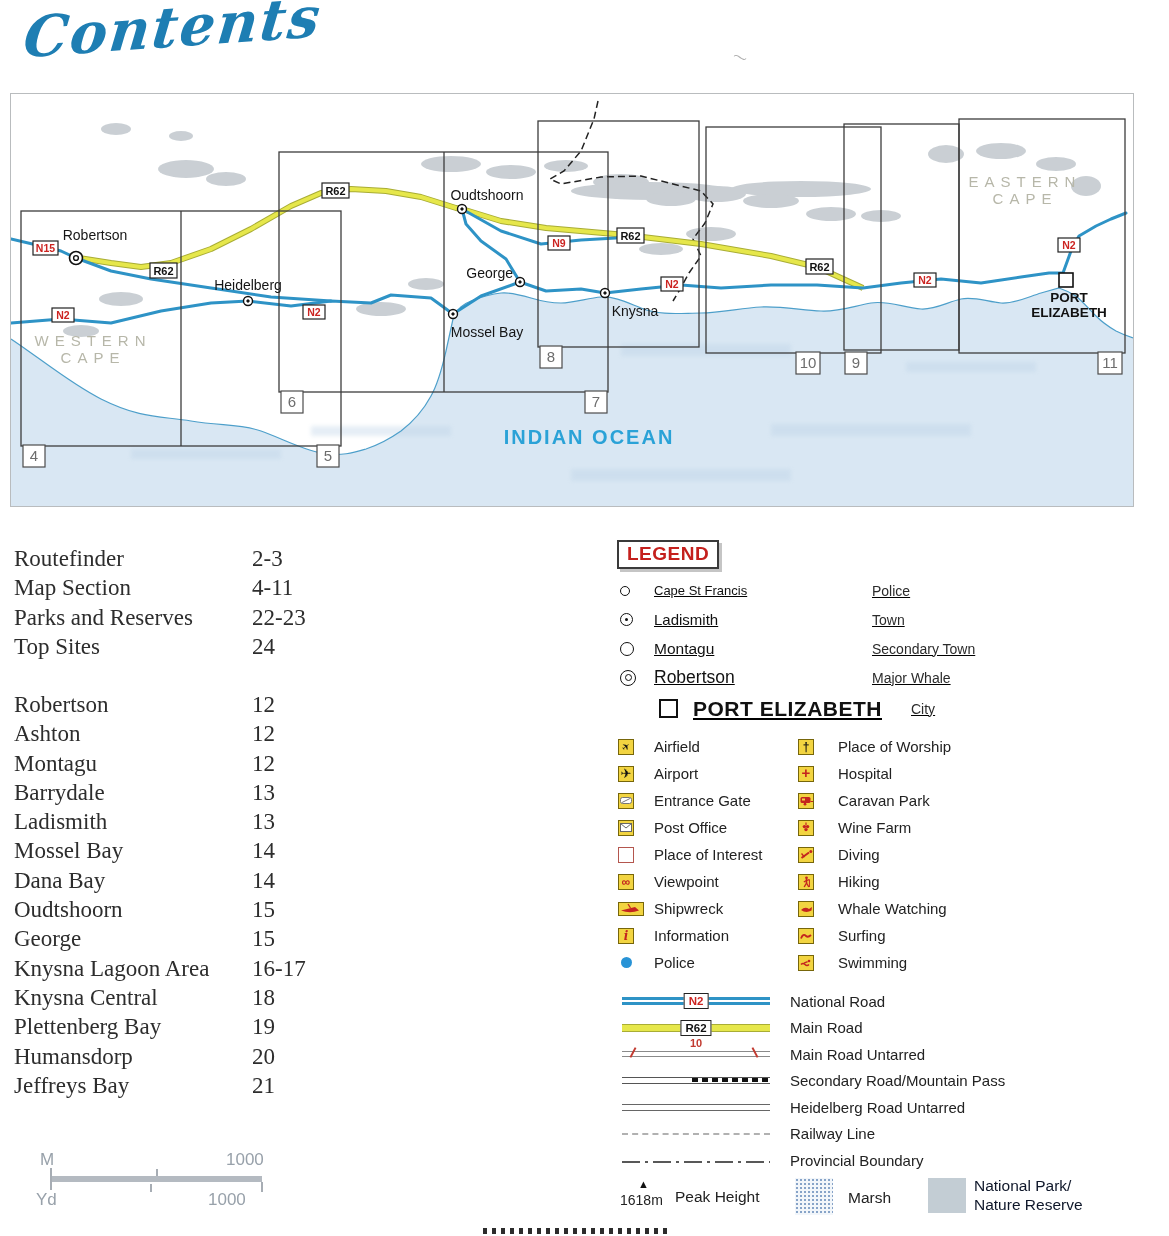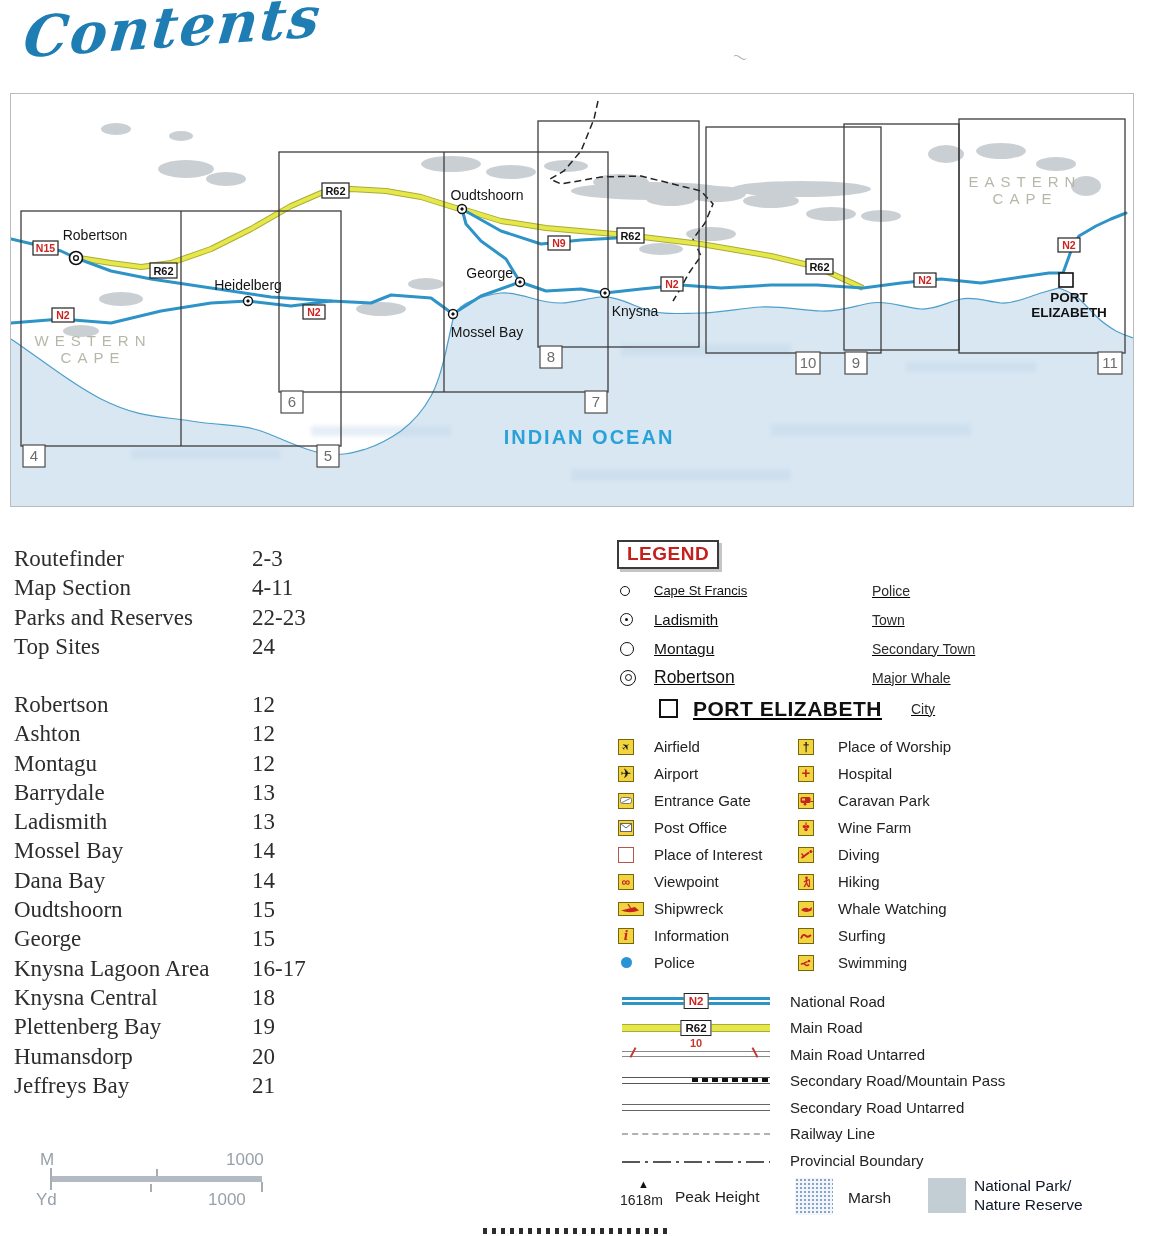--- a/index.html
+++ b/index.html
@@ -536,21 +536,21 @@
     <span class="road-label">Main Road Untarred</span>
   </div>
   <div class="road-row">
     <div class="road-sample rs-pass">
         <div class="dashes"></div>
       </div>
     <span class="road-label">Secondary Road/Mountain Pass</span>
   </div>
   <div class="road-row">
     <div class="road-sample rs-sec"></div>
-    <span class="road-label">Secondary Road Untarred</span>
+    <span class="road-label">Heidelberg Road Untarred</span>
   </div>
   <div class="road-row">
     <div class="road-sample rs-rail"></div>
     <span class="road-label">Railway Line</span>
   </div>
   <div class="road-row">
     <div class="road-sample">
       <svg width="148" height="6">
           <line x1="0" y1="3" x2="148" y2="3" stroke="#222" stroke-width="1.5" stroke-dasharray="18 5 3 5"></line>
         </svg>

